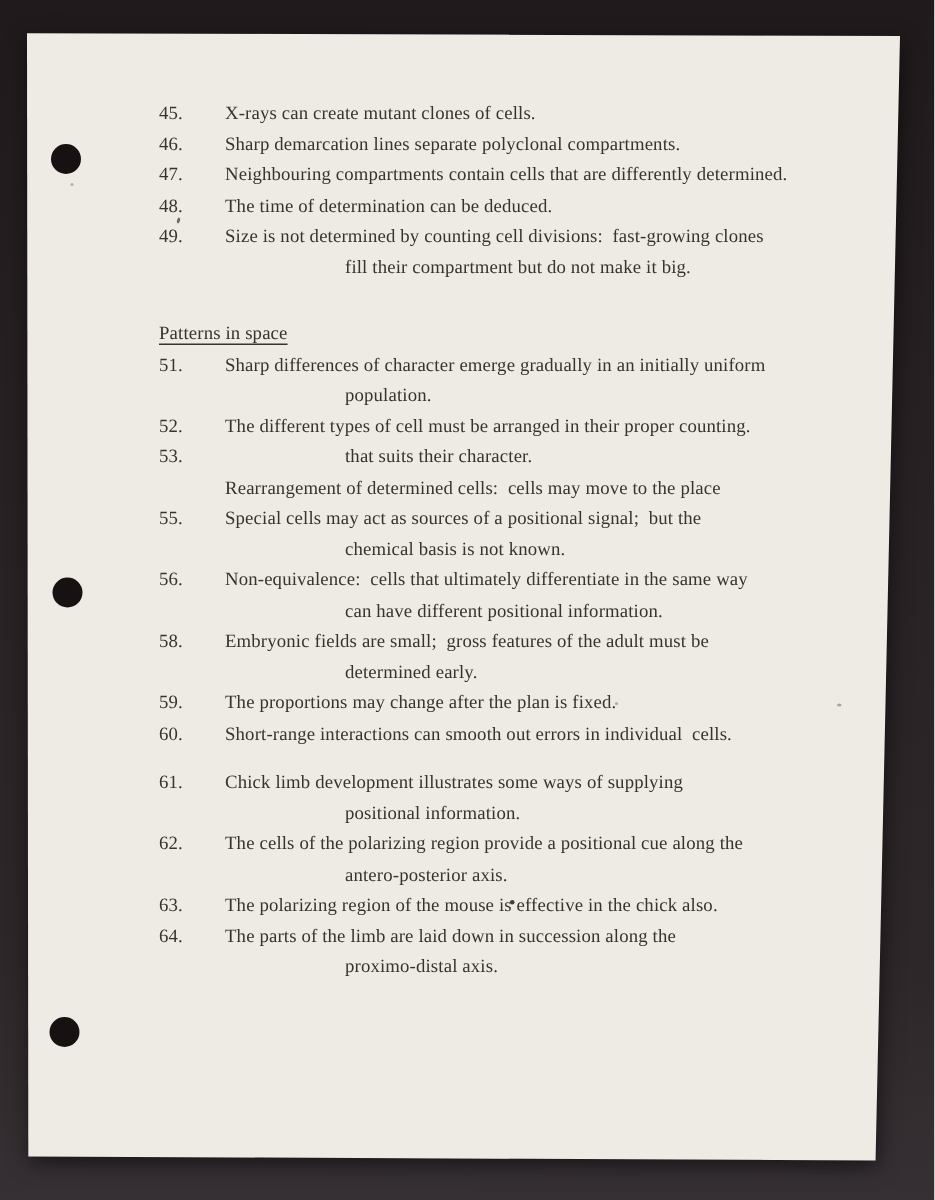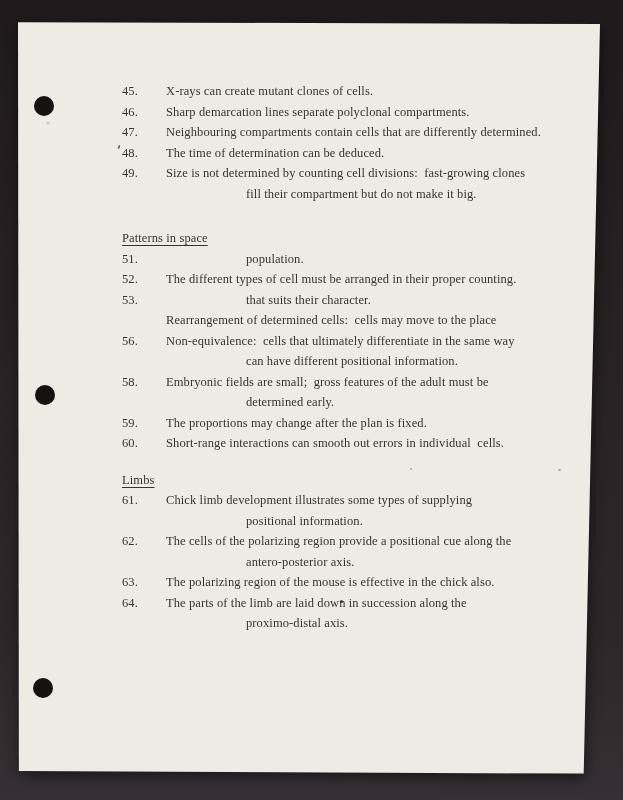--- a/index.html
+++ b/index.html
@@ -26,21 +26,21 @@
       radial-gradient(120% 90% at 50% 40%, #efede6 0%, #ecead3a 0%, #edebe4 70%, #e8e5dd 100%);
     background-color: #edebe4;
     color: #373430;
   }
   .content {
     position: absolute; left: 0; top: 0; right: 0;
     padding: 44px 18px 0 88px;
     font-size: 12.5px; line-height: 20.5px;
     letter-spacing: 0.1px;
   }
-  .section { margin: 16px; }
+  .section { margin: 0; }
   .section + .section { margin-top: 24px; }
   .section.limbs { margin-top: 12px; }
   .heading {
     text-decoration: underline;
     text-underline-offset: 3px;
     text-decoration-thickness: 1px;
     white-space: pre;
   }
   .item { display: flex; align-items: flex-start; }
   .num { flex: 0 0 44px; white-space: pre; }
@@ -108,37 +108,45 @@
                 <div class="line">Size is not determined by counting cell divisions:  fast-growing clones</div>
                 <div class="line cont">fill their compartment but do not make it big.</div>
               </div>
             </div>
           </section>
           <section class="section">
             <div class="heading">Patterns in space</div>
             <div class="item">
               <span class="num">51.</span>
               <div class="lines">
+                <div class="line">Sharp differences of character emerge gradually in an initially uniform</div>
                 <div class="line cont">population.</div>
               </div>
             </div>
             <div class="item">
               <span class="num">52.</span>
               <div class="lines">
                 <div class="line">The different types of cell must be arranged in their proper counting.</div>
               </div>
             </div>
             <div class="item">
               <span class="num">53.</span>
               <div class="lines">
                 <div class="line cont">that suits their character.</div>
                 <div class="line">Rearrangement of determined cells:  cells may move to the place</div>
               </div>
             </div>
             <div class="item">
+              <span class="num">55.</span>
+              <div class="lines">
+                <div class="line">Special cells may act as sources of a positional signal;  but the</div>
+                <div class="line cont">chemical basis is not known.</div>
+              </div>
+            </div>
+            <div class="item">
               <span class="num">56.</span>
               <div class="lines">
                 <div class="line">Non-equivalence:  cells that ultimately differentiate in the same way</div>
                 <div class="line cont">can have different positional information.</div>
               </div>
             </div>
             <div class="item">
               <span class="num">58.</span>
               <div class="lines">
                 <div class="line">Embryonic fields are small;  gross features of the adult must be</div>
@@ -152,25 +160,24 @@
               </div>
             </div>
             <div class="item">
               <span class="num">60.</span>
               <div class="lines">
                 <div class="line">Short-range interactions can smooth out errors in individual  cells.</div>
               </div>
             </div>
           </section>
           <section class="section limbs">
-            <div class="heading">Limbs</div>
             <div class="item">
               <span class="num">61.</span>
               <div class="lines">
-                <div class="line">Chick limb development illustrates some types of supplying</div>
+                <div class="line">Chick limb development illustrates some ways of supplying</div>
                 <div class="line cont">positional information.</div>
               </div>
             </div>
             <div class="item">
               <span class="num">62.</span>
               <div class="lines">
                 <div class="line">The cells of the polarizing region provide a positional cue along the</div>
                 <div class="line cont">antero-posterior axis.</div>
               </div>
             </div>

